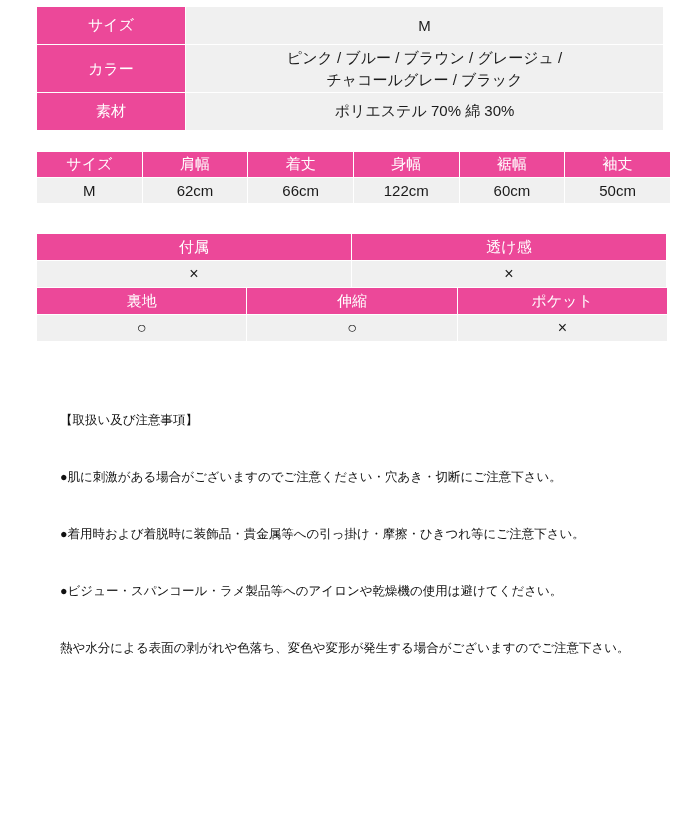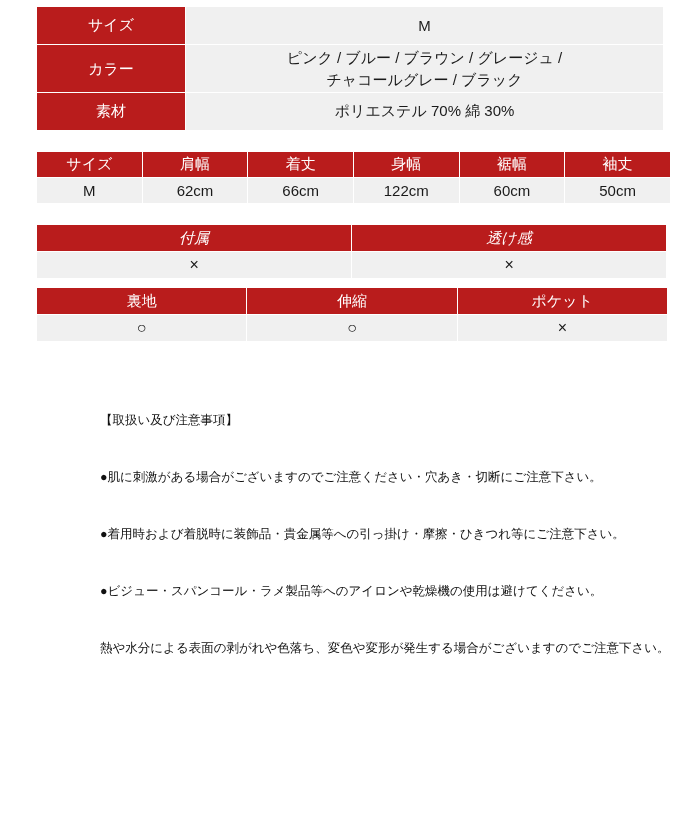--- a/index.html
+++ b/index.html
@@ -28,21 +28,21 @@
   }
   td, th {
     border: 1px solid #ffffff;
     text-align: center;
     vertical-align: middle;
     font-weight: normal;
     font-size: 15px;
     padding: 0;
   }
   .hdr {
-    background: #b91c1c;
+    background: #ec4899;
     color: #ffffff;
     font-size: 15px;
   }
   .cell {
     background: #f0f0f0;
     color: #1a1a1a;
     font-size: 15px;
   }
 
   
@@ -72,23 +72,22 @@
   }
   .meas-table td {
     height: 25px;
     width: 104.66px;
   }
 
   
   .attr1-table {
     position: absolute;
     left: 36px;
-    top: 224px;
-    width: 628px;
-    font-style: italic;
+    top: 233px;
+    width: 628px;
   }
   .attr1-table td {
     height: 26px;
     width: 314px;
   }
 
   
   .attr2-table {
     position: absolute;
     left: 36px;
@@ -111,21 +110,20 @@
     left: 60px;
     top: 373px;
     width: 600px;
     font-size: 12.5px;
     line-height: 19px;
     color: #111111;
     white-space: pre-wrap;
   }
   .notes div {
     white-space: nowrap;
-    margin-left: 40px;
   }
 </style>
 </head>
 <body>
 
 <div class="page">
 
   <table class="spec-table">
     <tbody>
       <tr>

